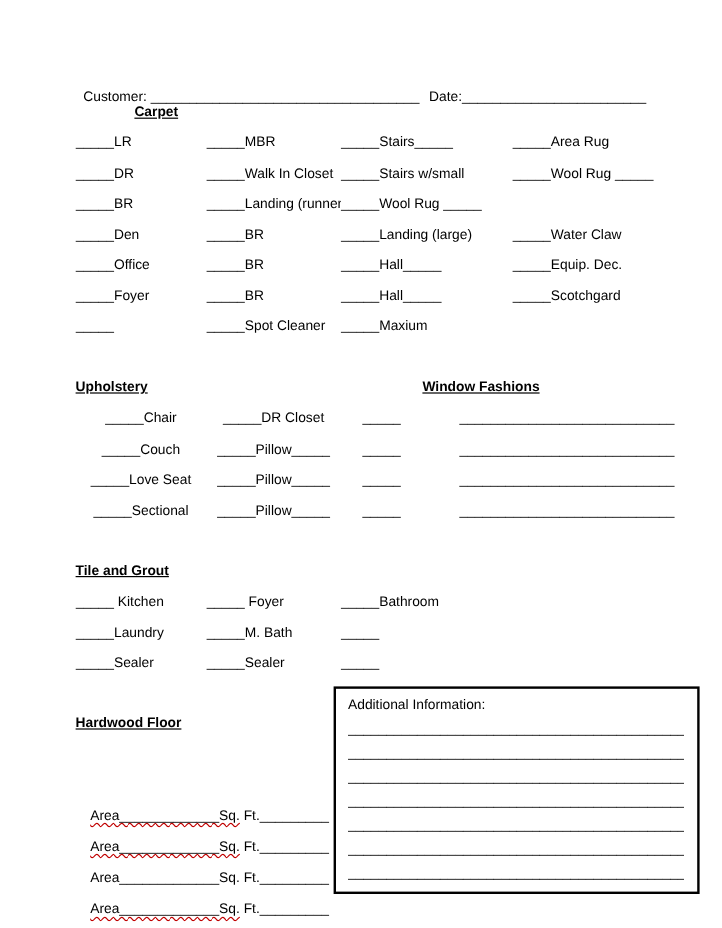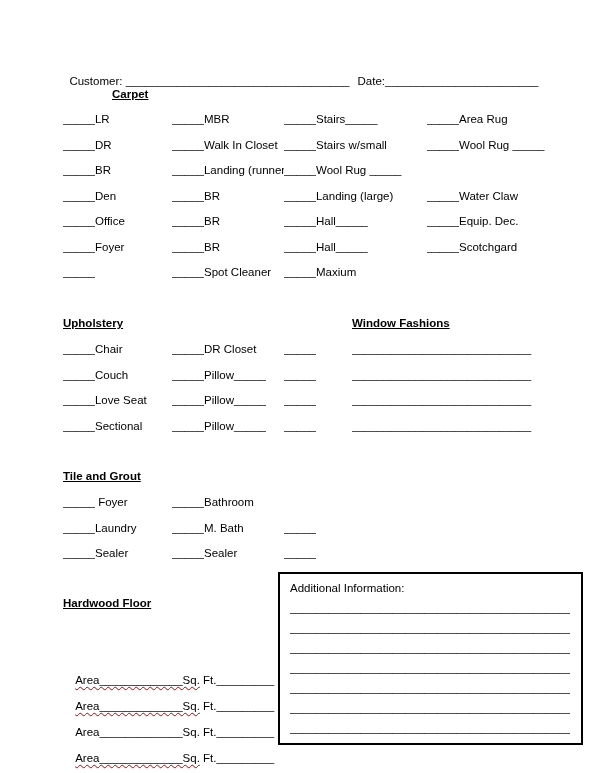--- a/index.html
+++ b/index.html
@@ -5,21 +5,21 @@
   html,body{margin:0;padding:0;}
   body{
     width:602px;height:773px;background:#ffffff;position:relative;
     font-family:"Liberation Sans",sans-serif;font-size:11.5px;color:#000;
     overflow:hidden;
   }
   .abs{position:absolute;}
   .sec-title{font-weight:bold;text-decoration:underline;white-space:pre;}
   .row{height:25.5px;line-height:25.5px;white-space:pre;}
   .grid4{display:grid;grid-template-columns:109px 112px 143px auto;}
-  .grid4u{display:grid;grid-template-columns:109px 112px 68px auto;}
+  .grid4u{display:grid;grid-template-columns:109px 112px 68px auto;text-align:center;}
   .grid3{display:grid;grid-template-columns:109px 112px auto;}
   .row span{overflow:hidden;white-space:pre;}
   #customer-row{left:63px;top:60px;height:14px;line-height:14px;white-space:pre;}
   #customer-row .date-part{margin-left:8px;}
   #carpet-title{left:80px;top:88px;margin-left:32px;}
   #carpet-rows{left:63px;top:107px;width:530px;}
   #upholstery-title{left:63px;top:317px;}
   #windowfashions-title{left:352px;top:317px;}
   #upholstery-rows{left:63px;top:337px;width:530px;}
   #tile-title{left:63px;top:470px;}
@@ -87,21 +87,21 @@
     <span>_____Love Seat</span><span>_____Pillow_____</span><span>_____</span><span>____________________________</span>
   </div>
   <div class="row grid4u">
     <span>_____Sectional</span><span>_____Pillow_____</span><span>_____</span><span>____________________________</span>
   </div>
 </div>
 
 <div class="abs sec-title" id="tile-title">Tile and Grout</div>
 <div class="abs" id="tile-rows">
   <div class="row grid3">
-    <span>_____ Foyer</span><span>_____Bathroom</span>
+    <span>_____ Kitchen</span><span>_____ Foyer</span><span>_____Bathroom</span>
   </div>
   <div class="row grid3">
     <span>_____Laundry</span><span>_____M. Bath</span><span>_____</span>
   </div>
   <div class="row grid3">
     <span>_____Sealer</span><span>_____Sealer</span><span>_____</span>
   </div>
 </div>
 
 <div class="abs sec-title" id="hardwood-title">Hardwood Floor</div>

